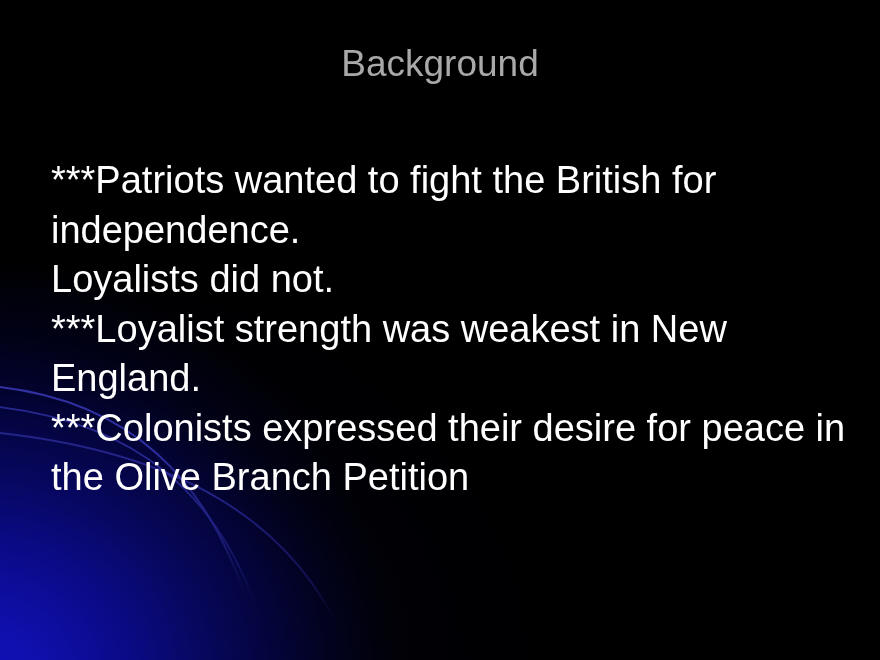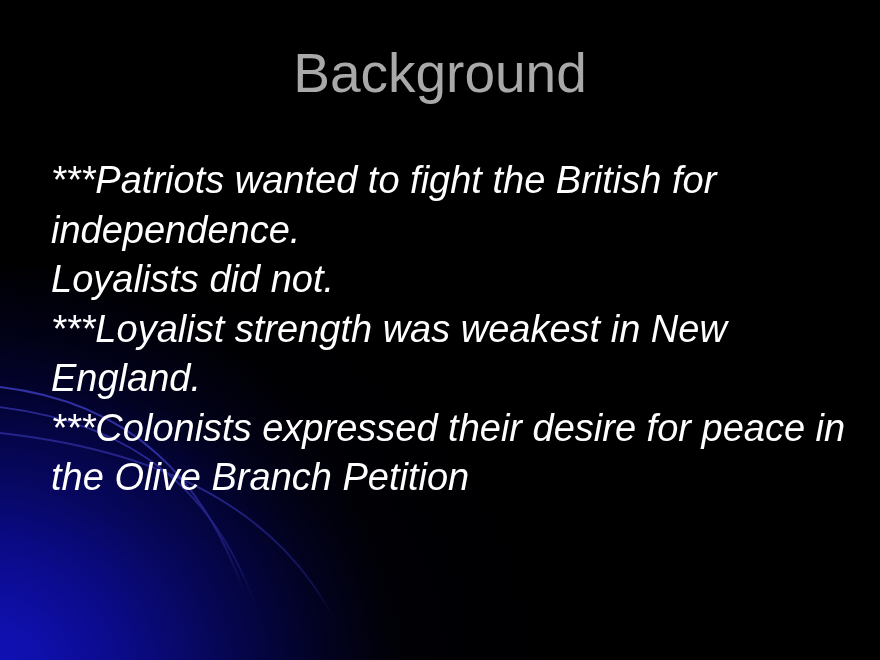--- a/index.html
+++ b/index.html
@@ -63,39 +63,38 @@
 
   
 
   #title {
     position: absolute;
     left: 0;
     top: 44px;
     width: 880px;
     text-align: center;
     color: #a9a9a9;
-    font-size: 55px;
+    font-size: 37px;
     font-weight: normal;
     line-height: 1.08;
     letter-spacing: 0px;
     margin: 0;
     white-space: nowrap;
   }
 
   #body-text {
     position: absolute;
     left: 51px;
     top: 156px;
     width: 810px;
     color: #ffffff;
     font-size: 38px;
     font-weight: normal;
     line-height: 49.5px;
     white-space: pre-wrap;
-    font-style: italic;
   }
 </style>
 </head>
 <body>
 
 <div id="slide">
 
   <div class="bg-layer" id="corner-glow"></div>
   <div class="bg-layer" id="corner-glow-soft"></div>
 

